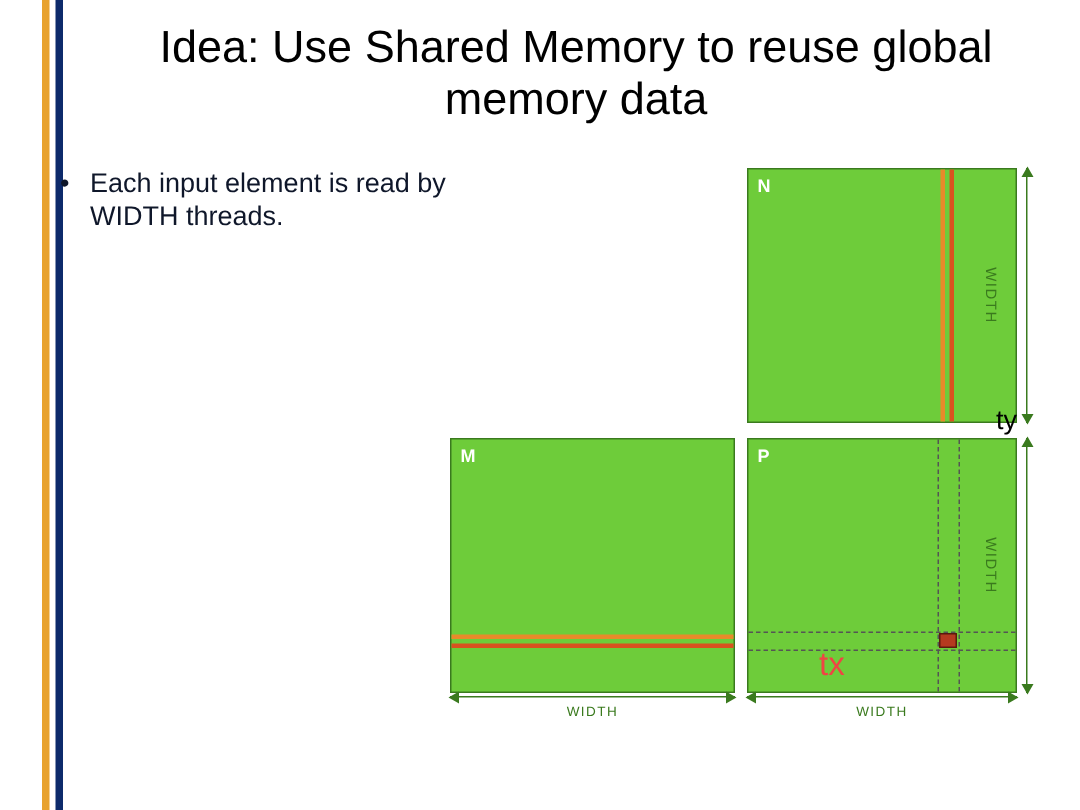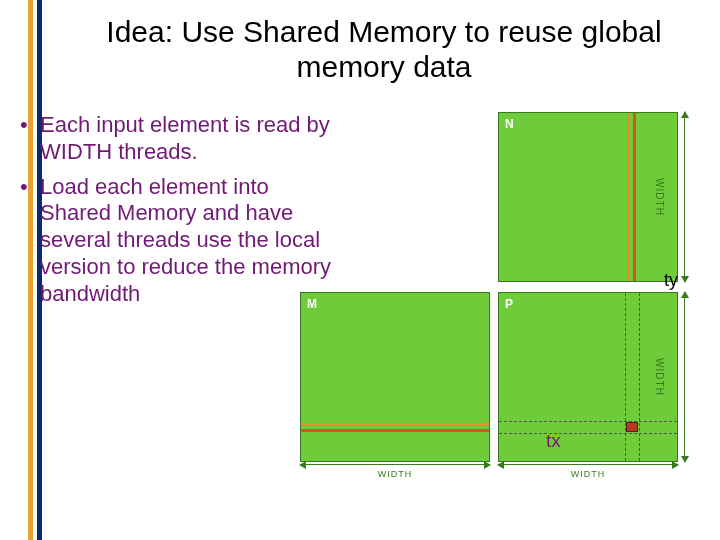--- a/index.html
+++ b/index.html
@@ -6,21 +6,21 @@
   html, body { width: 720px; height: 540px; overflow: hidden; background: #fff; font-family: Arial, Helvetica, sans-serif; }
   .slide { position: relative; width: 720px; height: 496px; padding-left: 36px; }
 
   .rule { position: absolute; left: 28px; top: 0; width: 16px; height: 540px; }
   .rule .bar { position: absolute; top: 0; bottom: 0; width: 5px; }
   .rule .bar.y { background: #e8a22f; left: 0; }
   .rule .bar.b { background: #0d2a6b; left: 9px; }
 
   .title { position: absolute; left: 88px; top: 14px; right: 40px; font-size: 30px; color: #000; line-height: 1.18; text-align: center; }
 
-  .bullets { position: absolute; left: 20px; top: 112px; width: 320px; font-size: 22px; color: #701a75; line-height: 1.22; }
+  .bullets { position: absolute; left: 40px; top: 112px; width: 320px; font-size: 18px; color: #0f172a; line-height: 1.22; }
   .bullets ul { list-style: none; }
   .bullets li { position: relative; padding-left: 20px; margin-bottom: 8px; }
   .bullets li::before { content: "•"; position: absolute; left: 0; top: 0; }
 
   .copyright { position: absolute; left: 28px; bottom: 10px; font-size: 10px; color: #000; line-height: 1.2; }
 
   
   .diagram { position: absolute; left: 300px; top: 112px; width: 396px; height: 380px; }
 
   
@@ -68,39 +68,38 @@
   .widthBarV .arrT, .widthBarV .arrB { position: absolute; left: -4px; width: 0; height: 0; border-left: 4px solid transparent; border-right: 4px solid transparent; }
   .widthBarV .arrT { top: -1px; border-bottom: 7px solid #3a7a1e; }
   .widthBarV .arrB { bottom: -1px; border-top: 7px solid #3a7a1e; }
   .widthBarV2 { position: absolute; left: 384px; top: 180px; height: 170px; width: 1px; border-left: 1px solid #3a7a1e; }
   .widthBarV2 .arrT, .widthBarV2 .arrB { position: absolute; left: -4px; width: 0; height: 0; border-left: 4px solid transparent; border-right: 4px solid transparent; }
   .widthBarV2 .arrT { top: -1px; border-bottom: 7px solid #3a7a1e; }
   .widthBarV2 .arrB { bottom: -1px; border-top: 7px solid #3a7a1e; }
 
   
   .tylbl { position: absolute; font-size: 18px; color: #000; }
-  .txlbl { position: absolute; font-size: 19px; color: #701a75; }
+  .txlbl { position: absolute; font-size: 22px; color: #ef4444; }
 
 </style>
 </head>
 <body>
 
 <div class="slide">
 
   <div class="rule">
     <div class="bar y"></div>
     <div class="bar b"></div>
   </div>
 
   <div class="title">Idea: Use Shared Memory to reuse global memory data</div>
 
   <div class="bullets">
     <ul>
       <li>Each input element is read by WIDTH threads.</li>
-      <li>Load each element into Shared Memory and have several threads use the local version to reduce the memory bandwidth</li>
     </ul>
   </div>
 
   <div class="diagram">
 
     <div class="blkN">
       <div class="lbl">N</div>
       <div class="vbar v1"></div>
       <div class="vbar v2"></div>
       <div class="wlabel">WIDTH</div>

